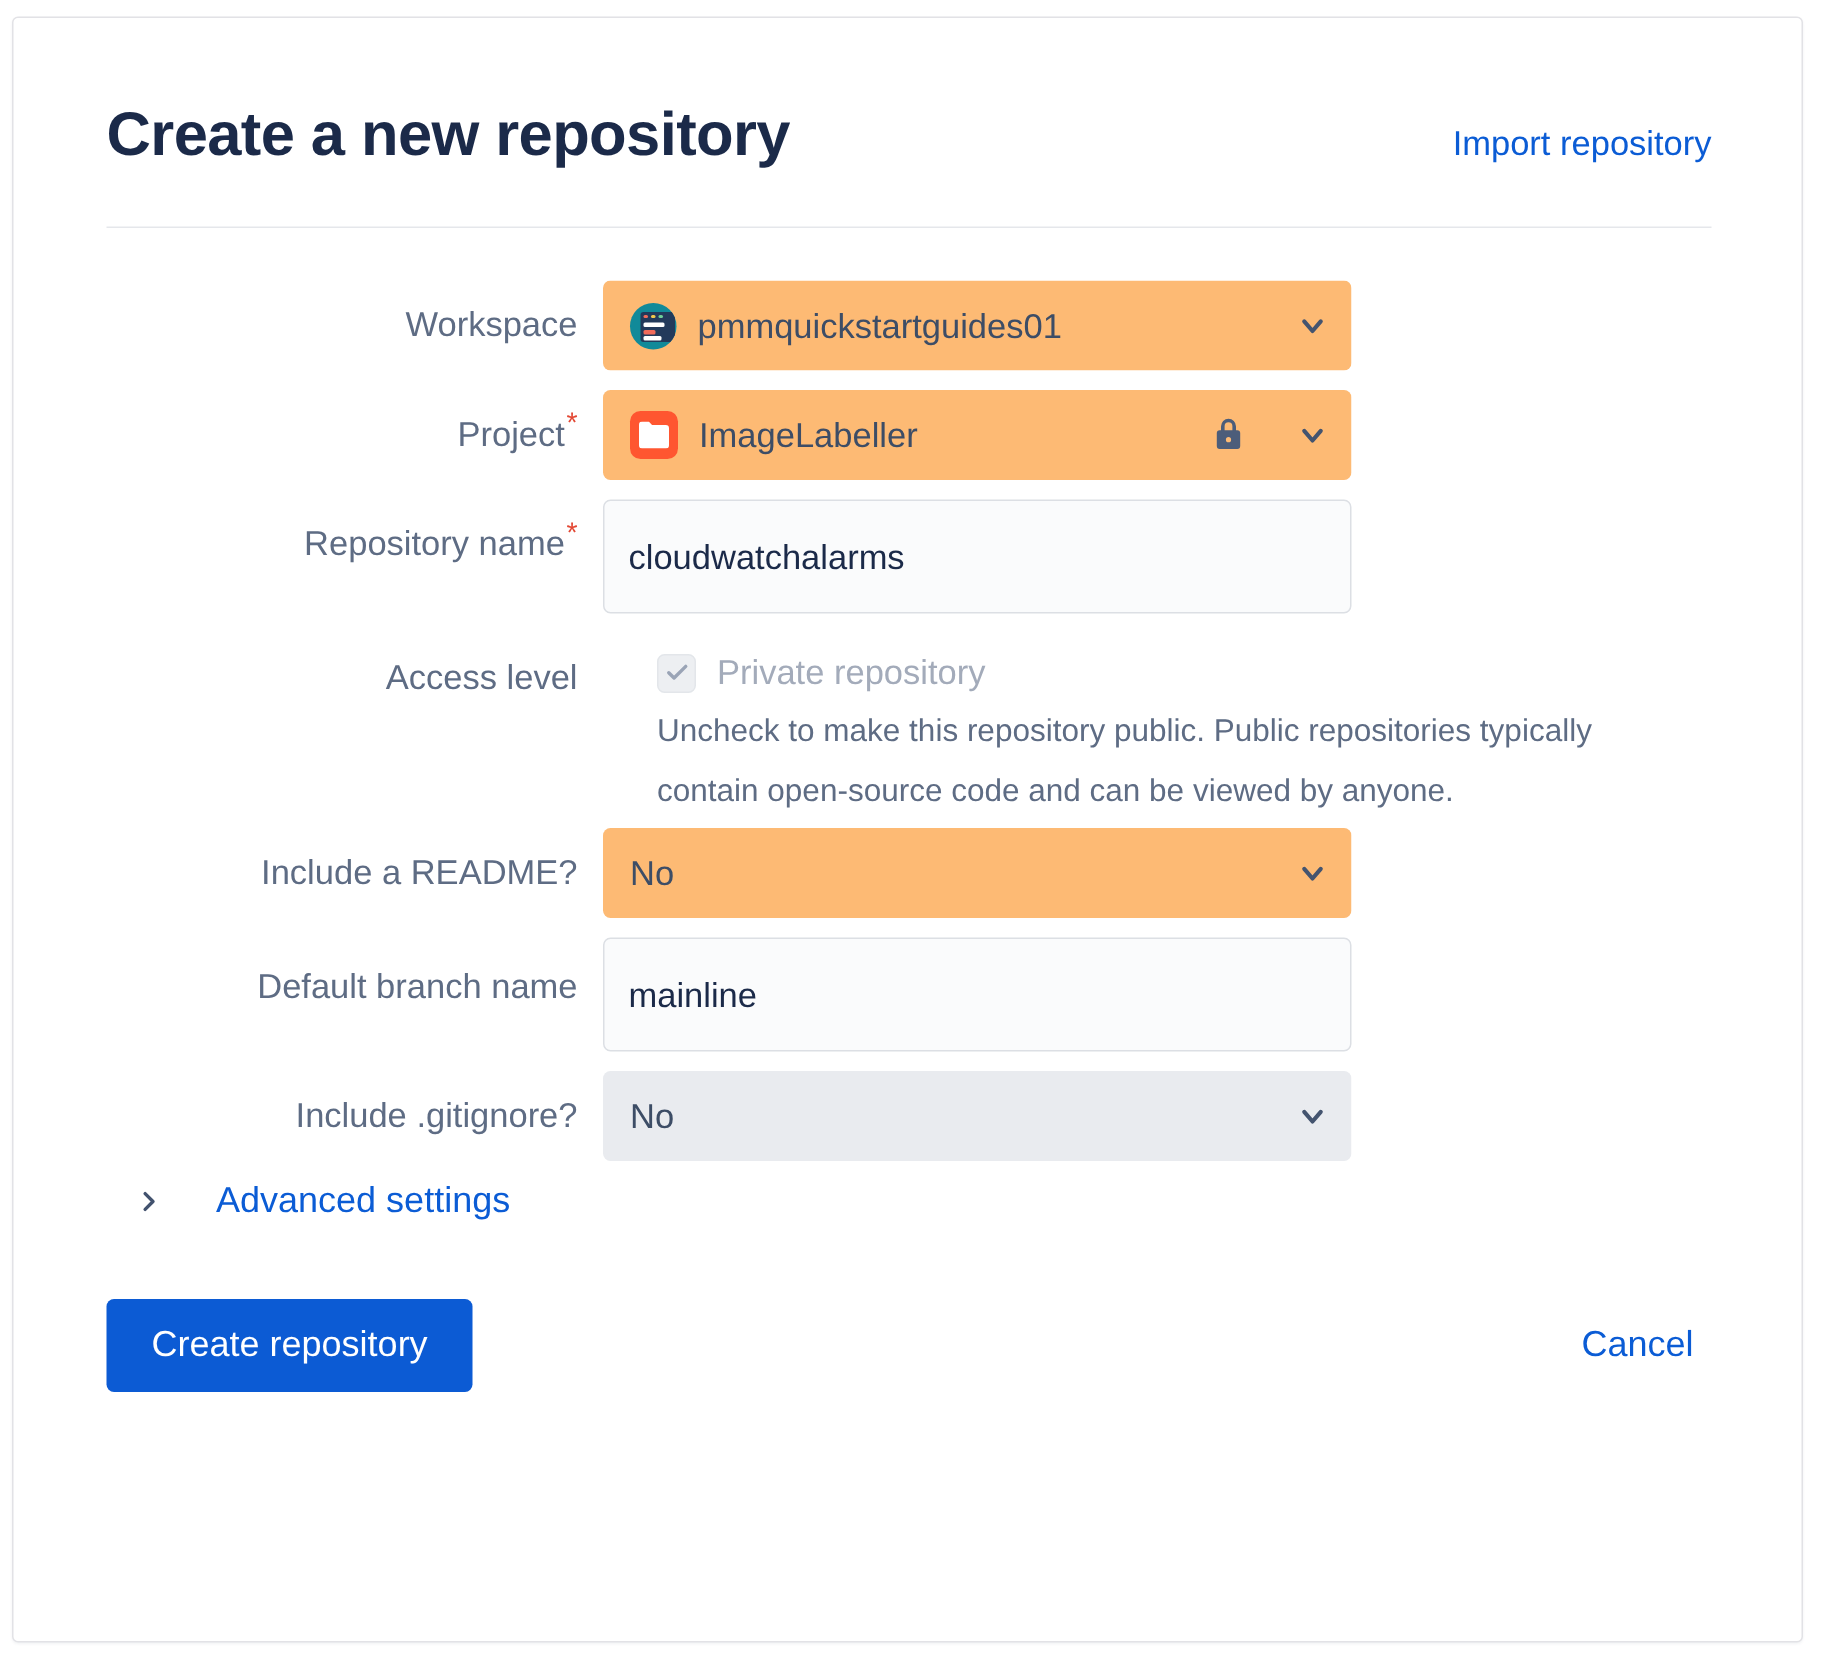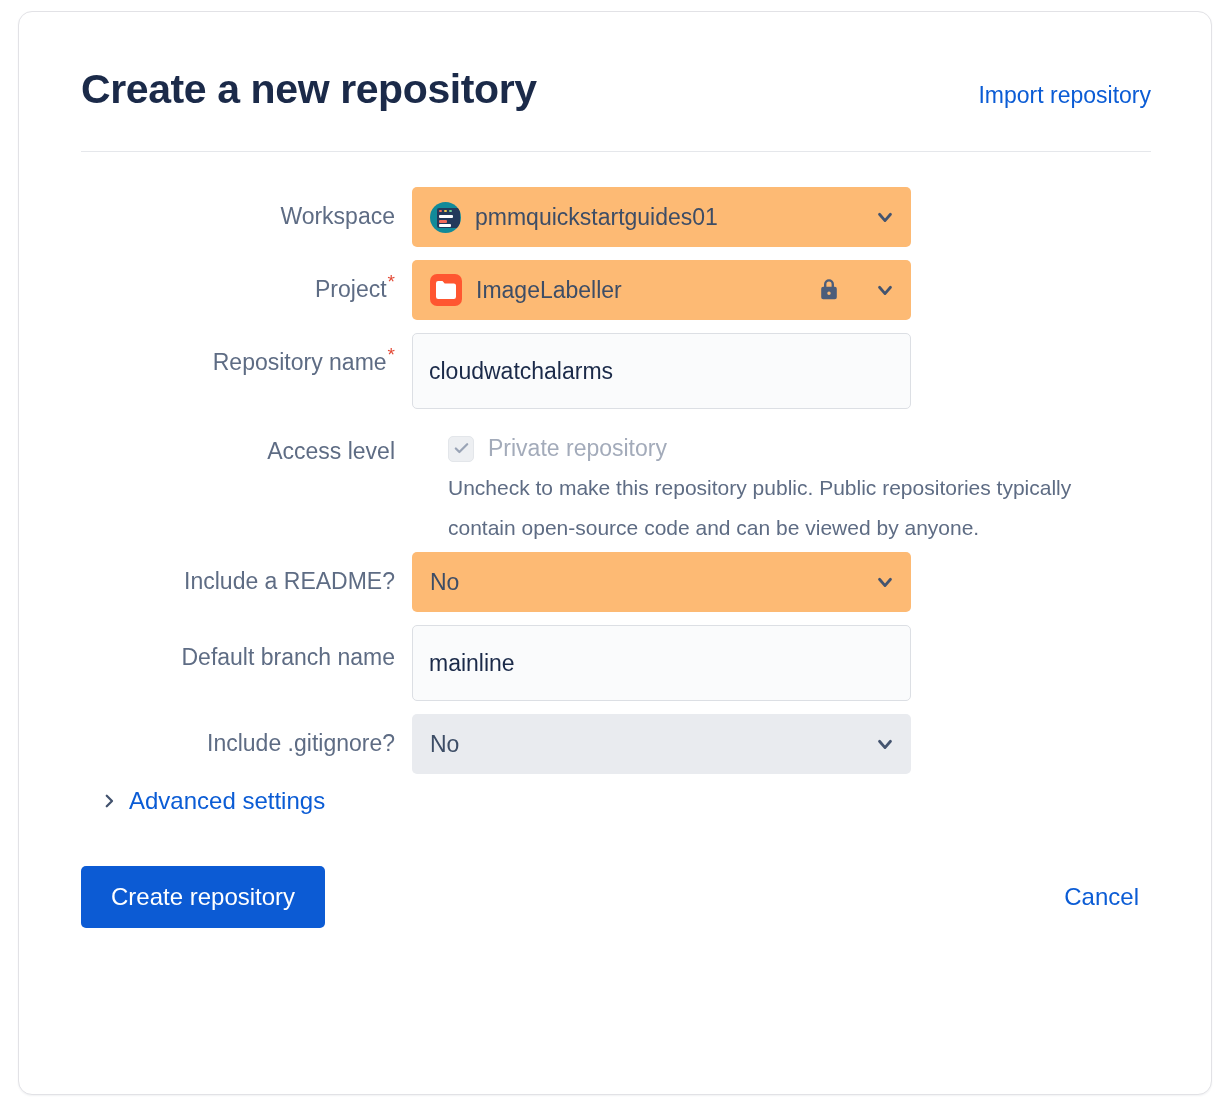--- a/index.html
+++ b/index.html
@@ -12,27 +12,27 @@
     -webkit-font-smoothing: antialiased;
   }
   body {
     width: 1222px;
     height: 1118px;
     overflow: hidden;
   }
 
   .card {
     position: absolute;
-    left: 18px;
+    left: 8px;
     top: 11px;
     width: 1194px;
     height: 1084px;
     background: #ffffff;
     border: 1px solid #E2E2E6;
-    border-radius: 14px;
+    border-radius: 4px;
     box-shadow: 0 1px 2px rgba(9,30,66,0.06);
   }
 
   .card-inner {
     padding: 52px 60px 0 62px;
   }
 
   
   .header-row {
     display: flex;
@@ -232,20 +232,21 @@
     margin-top: 6px;
   }
   .fcontrol.wide { flex: 0 0 690px; width: 690px; }
 
   
   .adv-row {
     display: flex;
     align-items: center;
     margin-top: 12px;
     margin-left: 19px;
+    gap: 25px;
   }
   .adv-chev {
     width: 18px; height: 18px;
     margin-right: 11px;
     color: #42526E;
     flex: 0 0 auto;
   }
   .adv-chev svg { display:block; }
   .adv-link {
     font-size: 24px;

